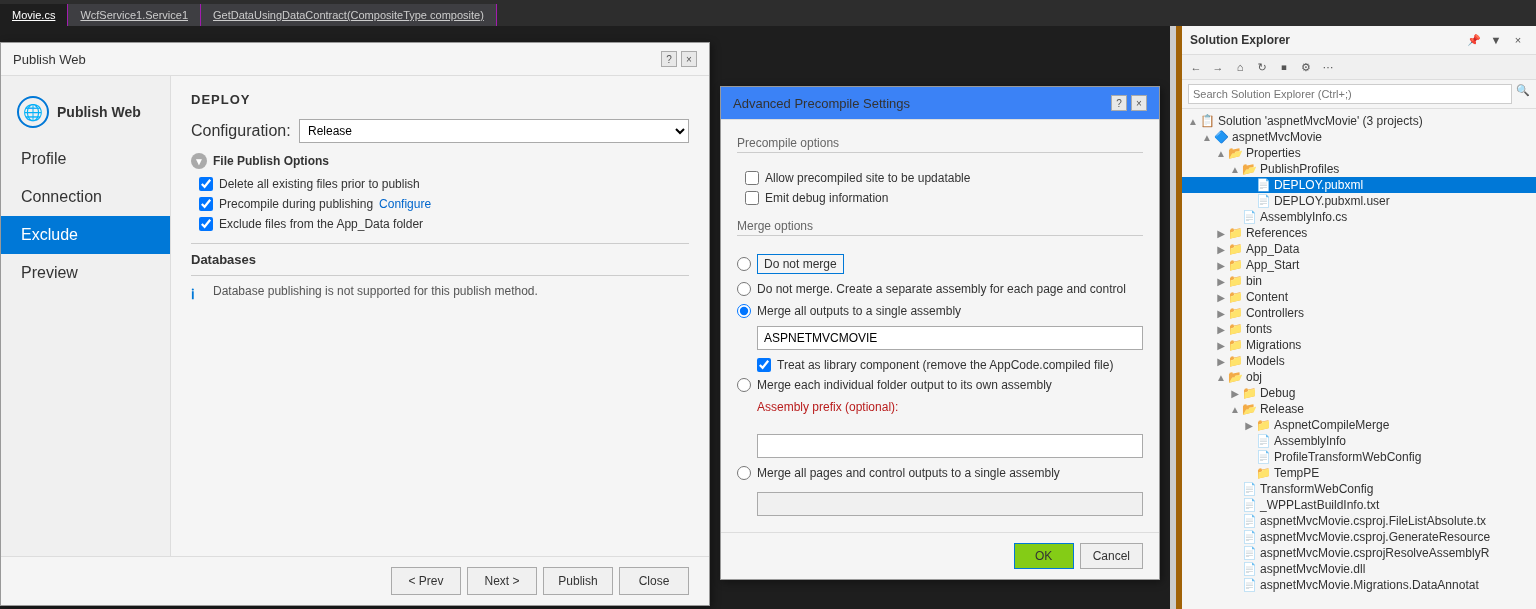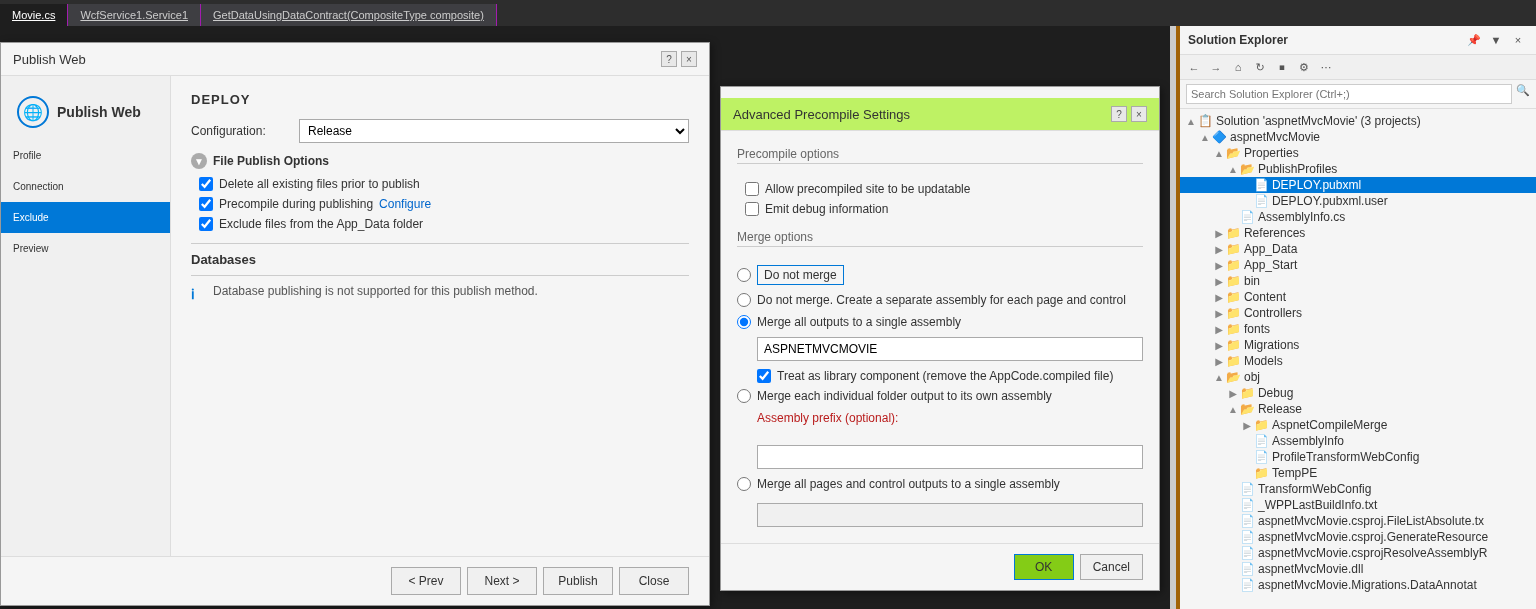--- a/index.html
+++ b/index.html
@@ -87,24 +87,24 @@
       display: flex;
       height: 480px;
     }
     .publish-sidebar {
       width: 170px;
       background: #f0f0f0;
       border-right: 1px solid #ddd;
       padding: 8px 0;
     }
     .publish-nav-item {
-      padding: 10px 12px;
-      cursor: pointer;
-      color: #333;
-      font-size: 10px;
+      padding: 10px 20px;
+      cursor: pointer;
+      color: #333;
+      font-size: 16px;
     }
     .publish-nav-item.active {
       background: #0078d7;
       color: white;
     }
     .publish-main {
       flex: 1;
       padding: 16px 20px;
       overflow-y: auto;
     }
@@ -115,21 +115,21 @@
       margin-bottom: 12px;
       letter-spacing: 1px;
     }
     .form-row {
       display: flex;
       align-items: center;
       margin-bottom: 10px;
       gap: 8px;
     }
     .form-label {
-      font-size: 12px;
+      font-size: 16px;
       color: #333;
       min-width: 100px;
     }
     .select-wrapper {
       flex: 1;
       position: relative;
       display: flex;
       align-items: center;
     }
     .select-wrapper select {
@@ -226,27 +226,26 @@
       position: absolute;
       top: 60px;
       left: 720px;
       width: 440px;
       background: #f5f5f5;
       border: 1px solid #999;
       box-shadow: 2px 2px 8px rgba(0,0,0,0.4);
       z-index: 20;
     }
     .advanced-titlebar {
-      background: #bef264;
+      background: #3b82f6;
       padding: 8px 12px;
       display: flex;
       align-items: center;
       justify-content: space-between;
       border-bottom: 1px solid #ddd;
-      margin-top: 11px;
     }
     .advanced-title {
       font-size: 13px;
       color: #333;
     }
     .advanced-title-icons { display: flex; gap: 4px; }
     .advanced-content { padding: 16px; }
     .group-label {
       font-size: 12px;
       color: #666;
@@ -298,21 +297,21 @@
       font-size: 12px;
       cursor: pointer;
       padding: 0 12px;
       color: #333;
     }
 
     
     .solution-explorer {
       width: 360px;
       background: #f5f5f5;
-      border-left: 4px solid #a16207;
+      border-left: 6px solid #a16207;
       display: flex;
       flex-direction: column;
     }
     .se-header {
       background: #f5f5f5;
       padding: 4px 8px;
       border-bottom: 1px solid #ddd;
       display: flex;
       align-items: center;
       justify-content: space-between;

